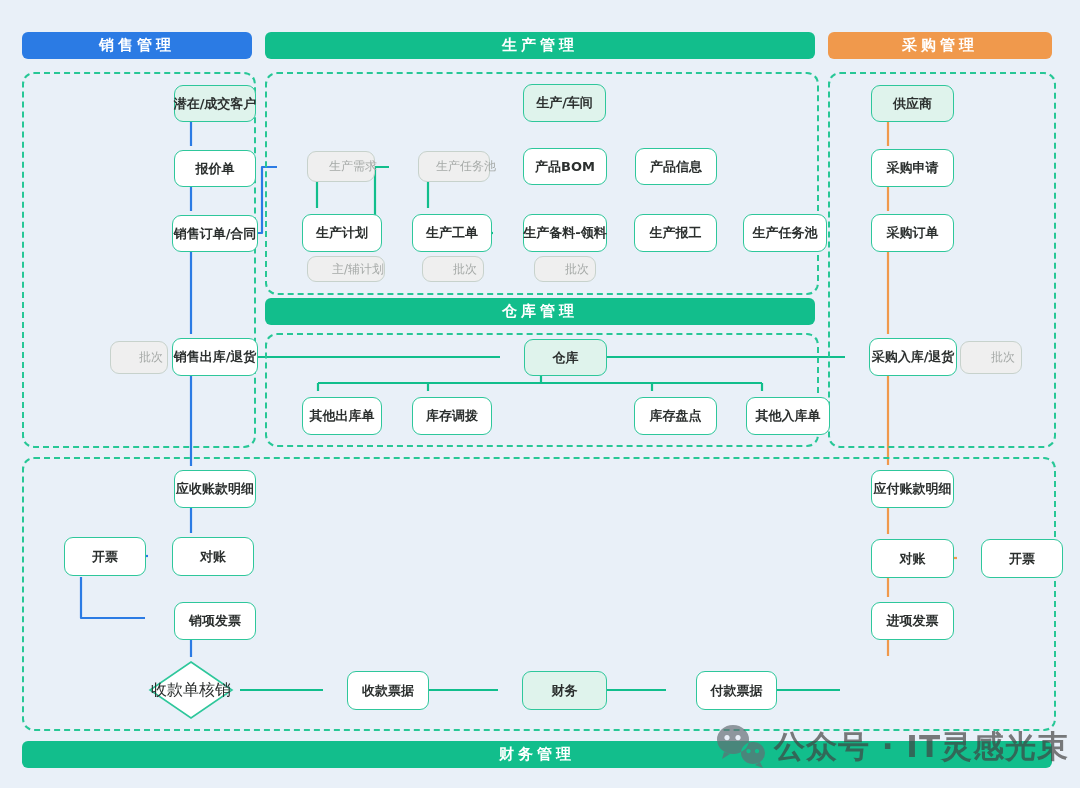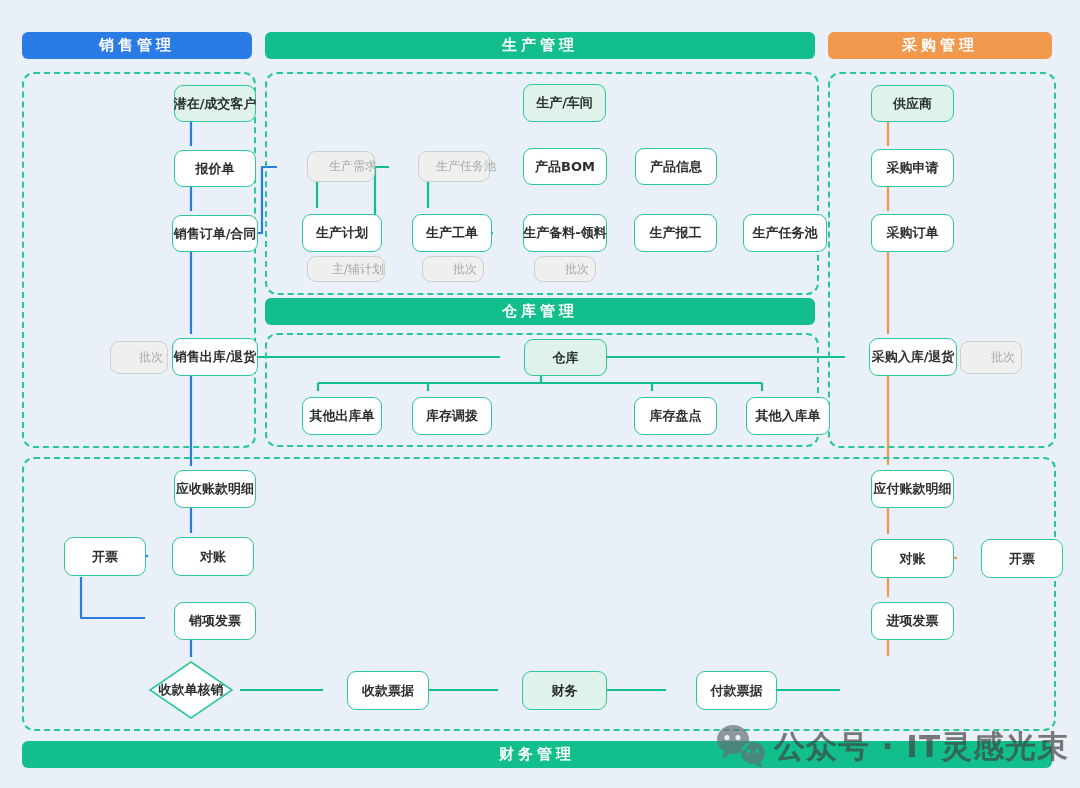--- a/index.html
+++ b/index.html
@@ -16,21 +16,21 @@
   .bar-orange{background:#F0994C;}
   .zone{position:absolute;border:2px dashed #27C796;border-radius:12px;z-index:1;}
   .node{position:absolute;background:#fff;border:1.6px solid #2EC79B;border-radius:9px;
         display:flex;align-items:center;justify-content:center;font-size:13px;font-weight:600;
         color:#2b2f2e;z-index:4;box-sizing:border-box;white-space:nowrap;margin-left:24px;}
   .node.hl{background:#DFF3EC;}
   .node.gray{background:#EFEFEF;border-color:#C7D2CC;color:#A5A9A7;font-weight:400;font-size:12px;padding-left:24px;}
   .diamond{position:absolute;z-index:4;}
   .diamond svg{position:absolute;left:0;top:0;}
   .diamond span{position:absolute;inset:0;display:flex;align-items:center;justify-content:center;
-        font-size:13px;font-weight:700;color:#2b2f2e;white-space:nowrap;}
+        font-size:16px;font-weight:400;color:#2b2f2e;white-space:nowrap;}
   .watermark{position:absolute;left:716px;top:724px;display:flex;align-items:center;z-index:6;
         color:#404040;opacity:0.68;}
   .watermark .wm-text{font-size:31px;font-weight:600;letter-spacing:1px;margin-left:6px;white-space:nowrap;}
 </style>
 </head>
 <body>
 
 <div class="canvas">
 
   <div class="zone" style="left:22px;top:72px;width:230px;height:372px"></div>

